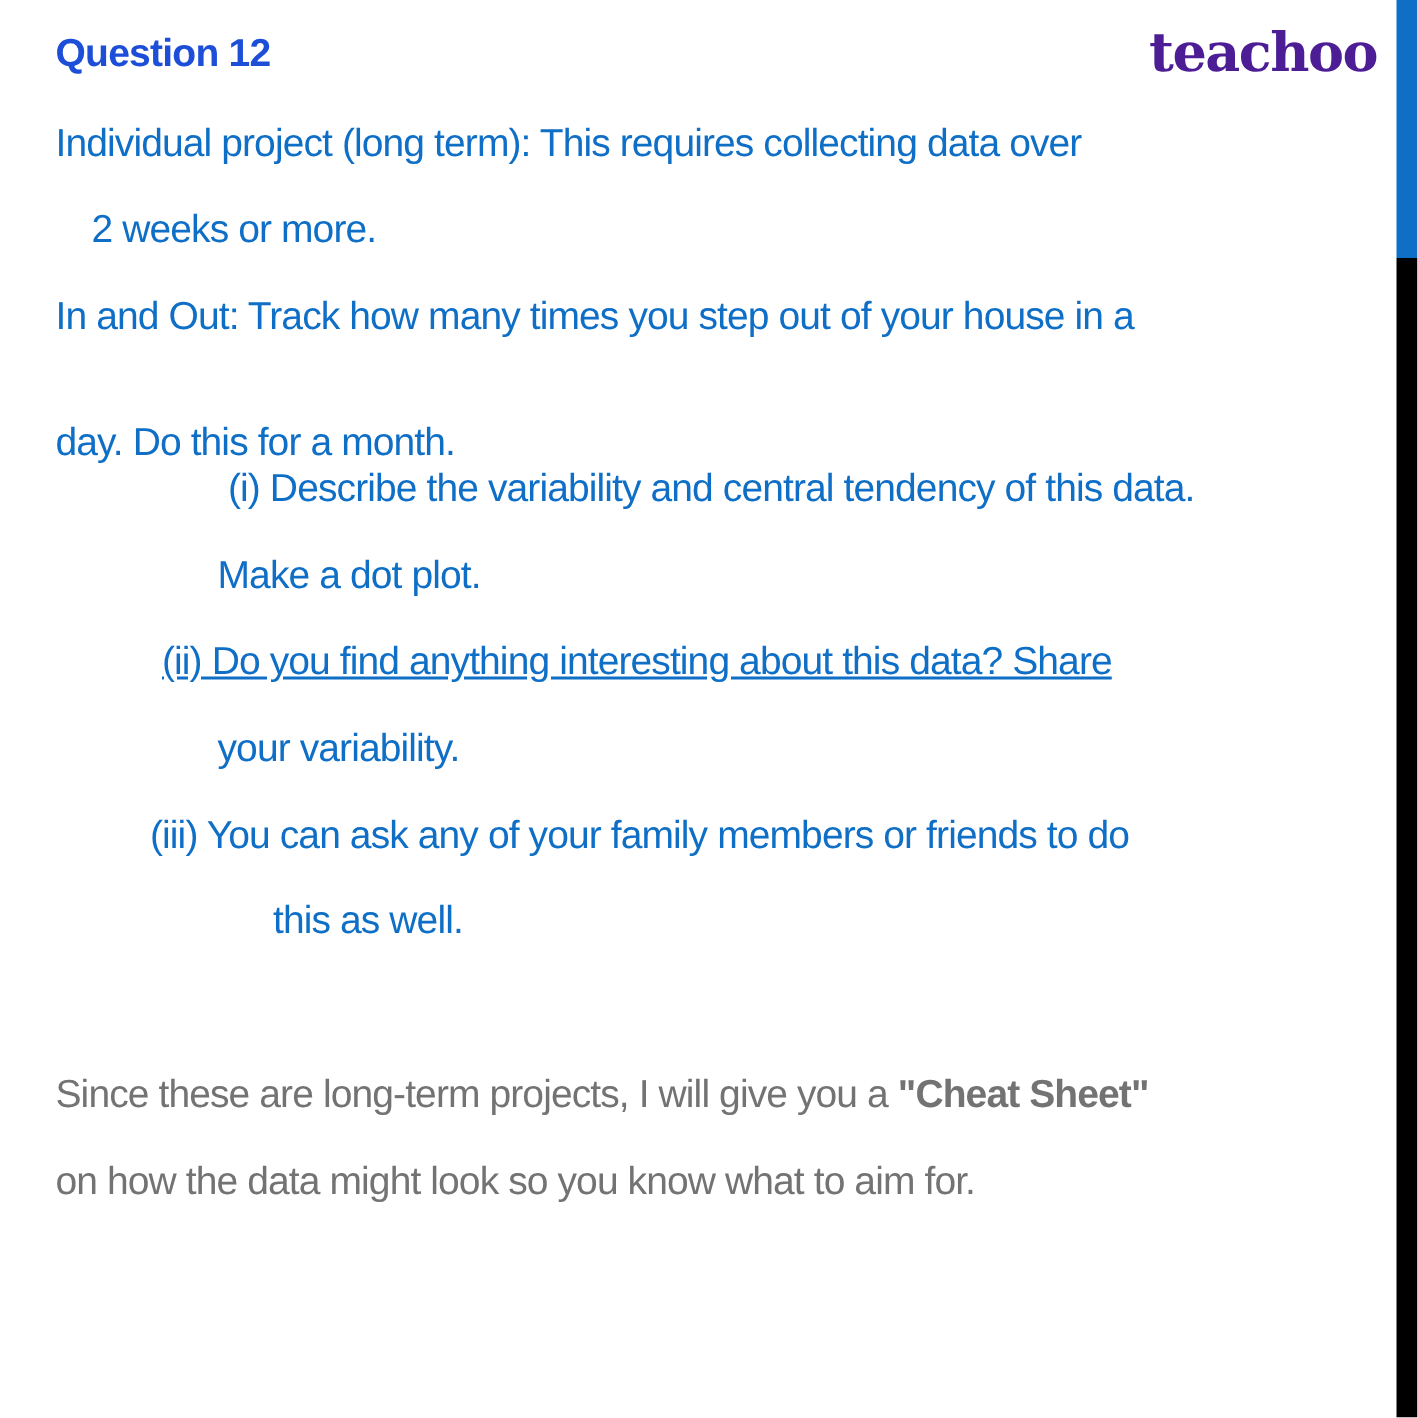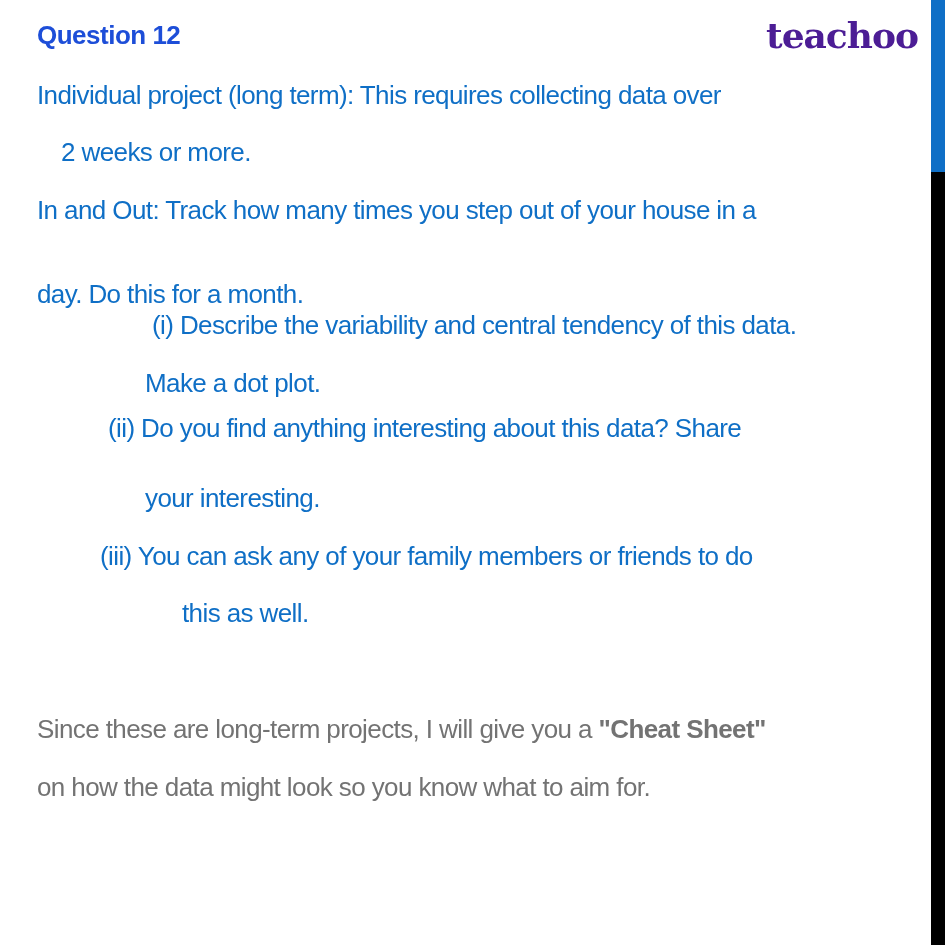--- a/index.html
+++ b/index.html
@@ -37,19 +37,19 @@
 <div class="title">Question 12</div>
 <div class="logo">teachoo</div>
 
 <div class="line" style="left:37px; top:80px;">Individual project (long term): This requires collecting data over</div>
 <div class="line" style="left:37px; top:137px;margin-left:24px;">2 weeks or more.</div>
 <div class="line" style="left:37px; top:195px;">In and Out: Track how many times you step out of your house in a</div>
 <div class="line" style="left:37px; top:253px;margin-top:26px;">day. Do this for a month.</div>
 
 <div class="line" style="left:108px; top:310px;margin-left:44px;">(i) Describe the variability and central tendency of this data.</div>
 <div class="line" style="left:145px; top:368px;">Make a dot plot.</div>
-<div class="line" style="left:108px; top:413px;">(ii) Do you find anything interesting about this data? Share</div>
-<div class="line" style="left:145px; top:483px;">your interesting.</div>
+<div class="line" style="left:108px; top:425px;text-decoration:underline;">(ii) Do you find anything interesting about this data? Share</div>
+<div class="line" style="left:145px; top:483px;">your variability.</div>
 <div class="line" style="left:100px; top:541px;">(iii) You can ask any of your family members or friends to do</div>
 <div class="line" style="left:137px; top:598px;margin-left:45px;">this as well.</div>
 
 <div class="line black" style="left:37px; top:714px;"><span>Since these are long-term projects, I will give you a </span><b>"Cheat Sheet"</b></div>
 <div class="line black" style="left:37px; top:772px;">on how the data might look so you know what to aim for.</div>
 
 </body></html>

